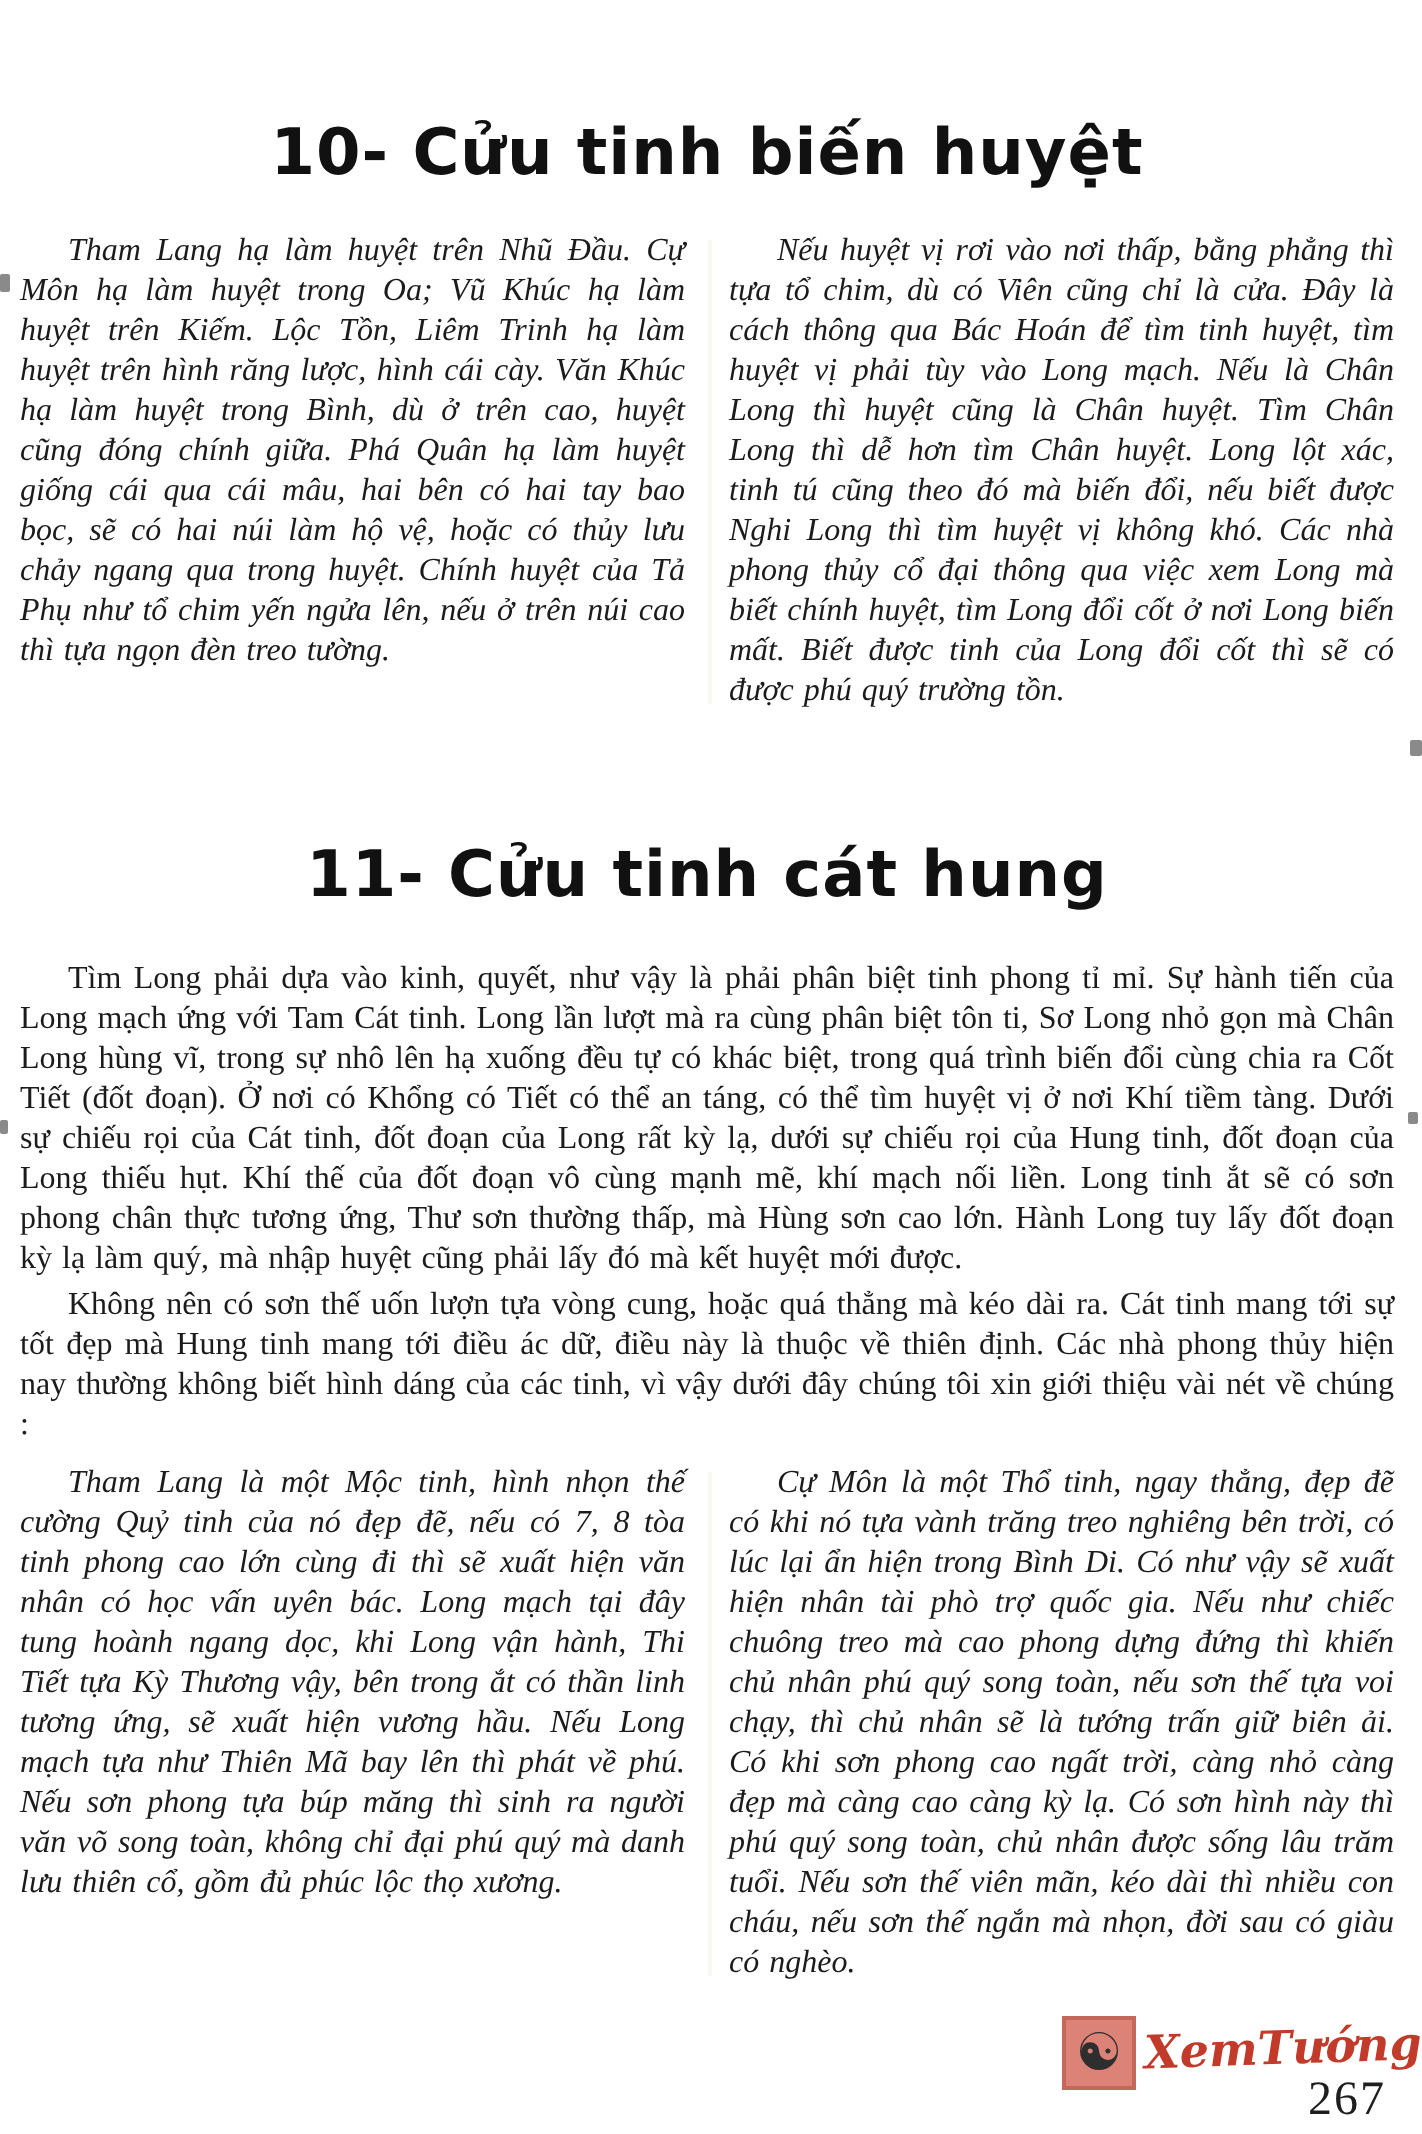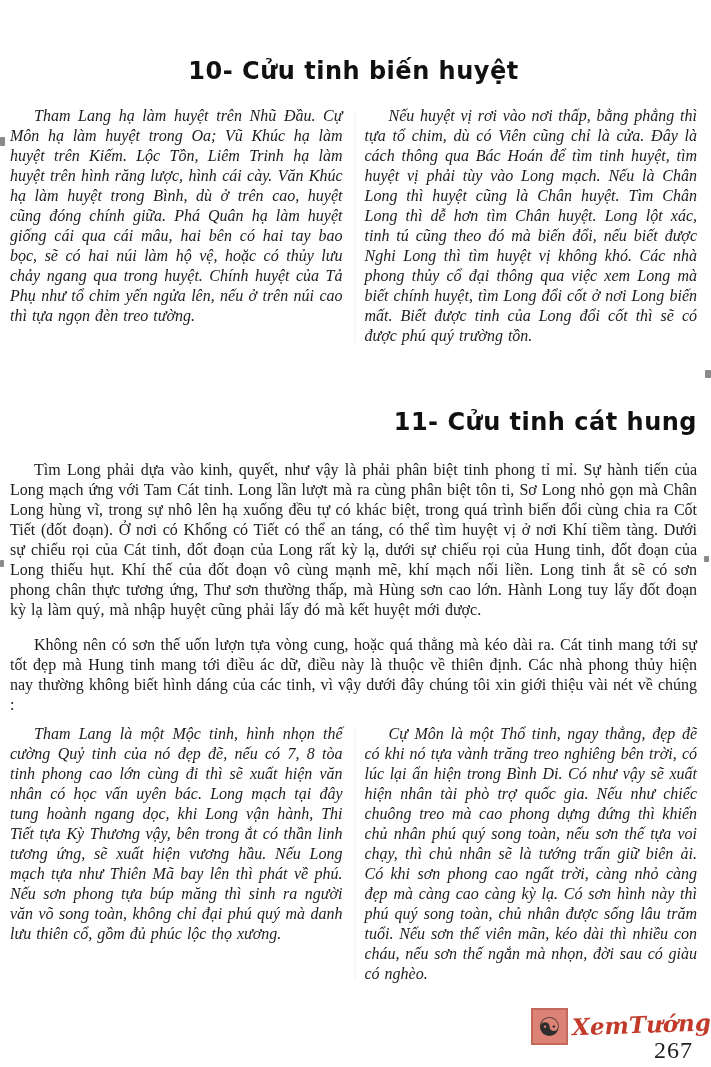--- a/index.html
+++ b/index.html
@@ -12,27 +12,27 @@
     color: #1b1b1b;
   }
   .page-inner {
     position: absolute;
     left: 10px; top: 0;
     width: 687px;
   }
   .section-heading {
     font-family: "DejaVu Sans", "Liberation Sans", sans-serif;
     font-weight: bold;
-    font-size: 24px;
+    font-size: 32px;
     text-align: center;
     letter-spacing: 0.5px;
     color: #111;
   }
   .heading-1 { margin-top: 57px; margin-bottom: 21px; }
-  .heading-2 { margin-top: 62px; margin-bottom: 24px; text-align: right; }
+  .heading-2 { margin-top: 62px; margin-bottom: 24px; }
   .two-col {
     display: flex;
     gap: 22px;
     position: relative;
     font-style: italic;
   }
   .col { flex: 1 1 0; }
   .gutter-shadow {
     position: absolute;
     left: 50%; top: 4px; bottom: 4px;
@@ -43,21 +43,21 @@
     opacity: .45;
   }
   p.body-text {
     font-size: 16px;
     line-height: 20px;
     text-align: justify;
     text-indent: 24px;
     word-spacing: 1px;
   }
   .fw { margin-top: 16px; }
-  .fw + .fw { margin-top: 15px; }
+  .fw + .fw { margin-top: 3px; }
   .cols-2 { margin-top: 9px; }
   .watermark {
     position: absolute;
     left: 531px; top: 1008px;
     display: flex;
     align-items: flex-start;
   }
   .wm-logo {
     width: 37px; height: 37px;
     background: #dd8276;

